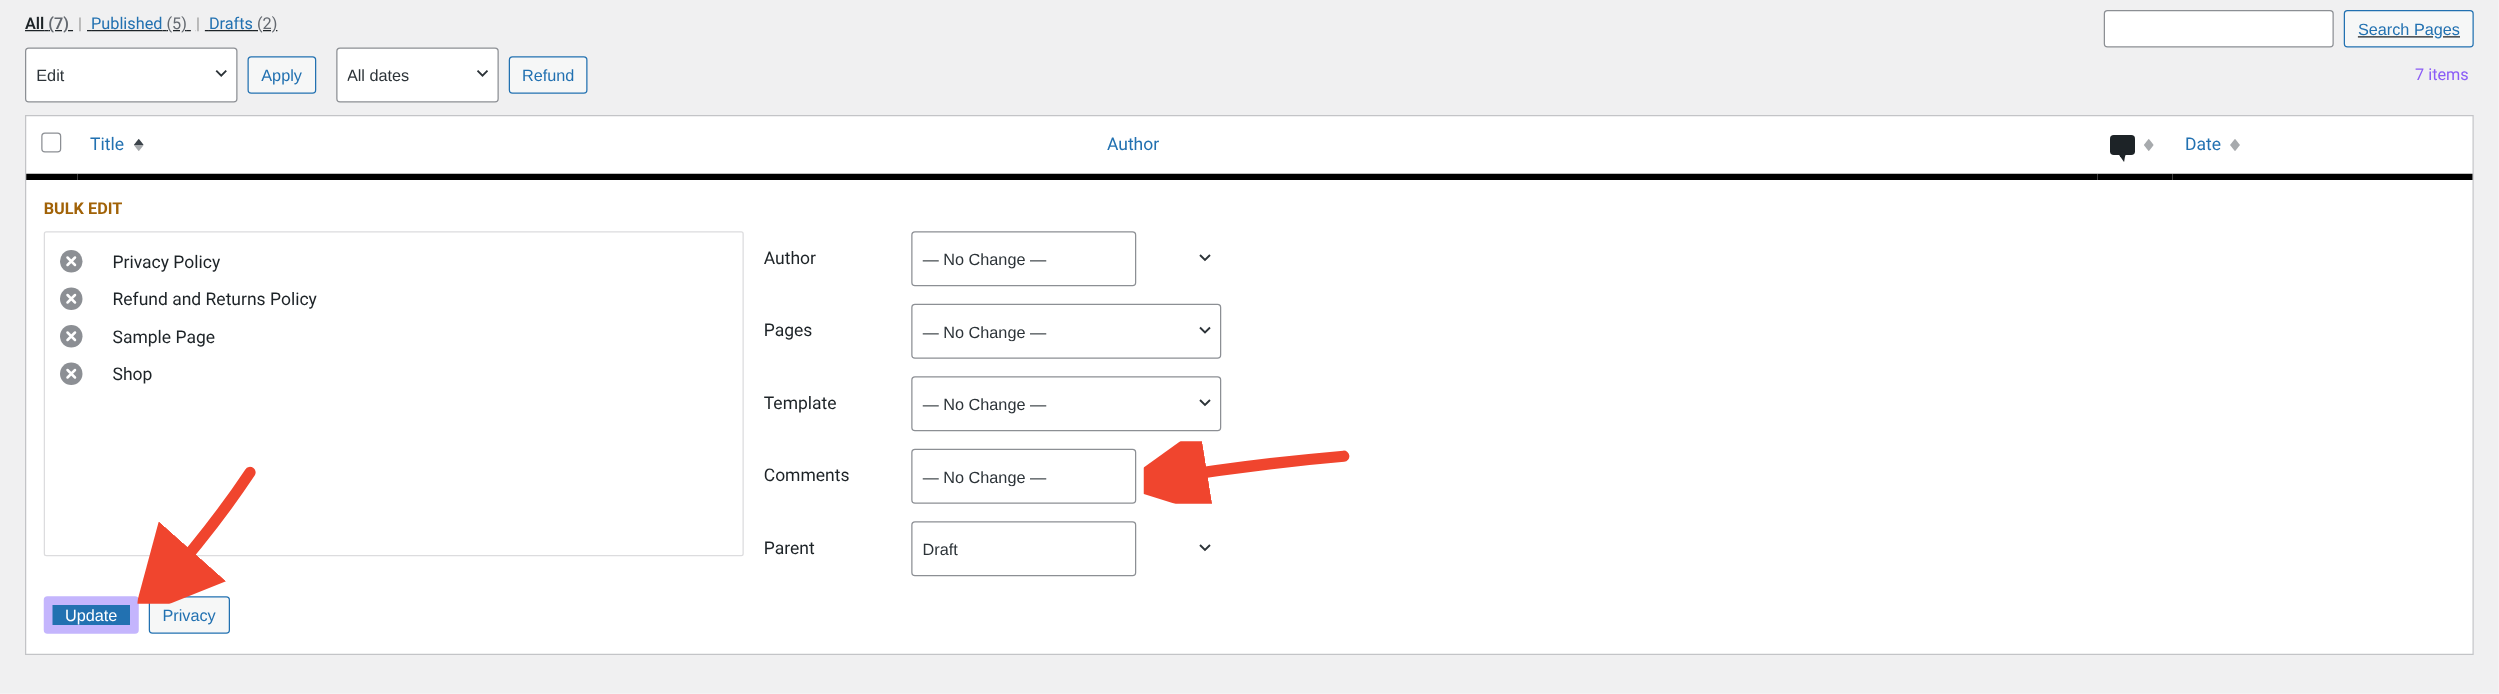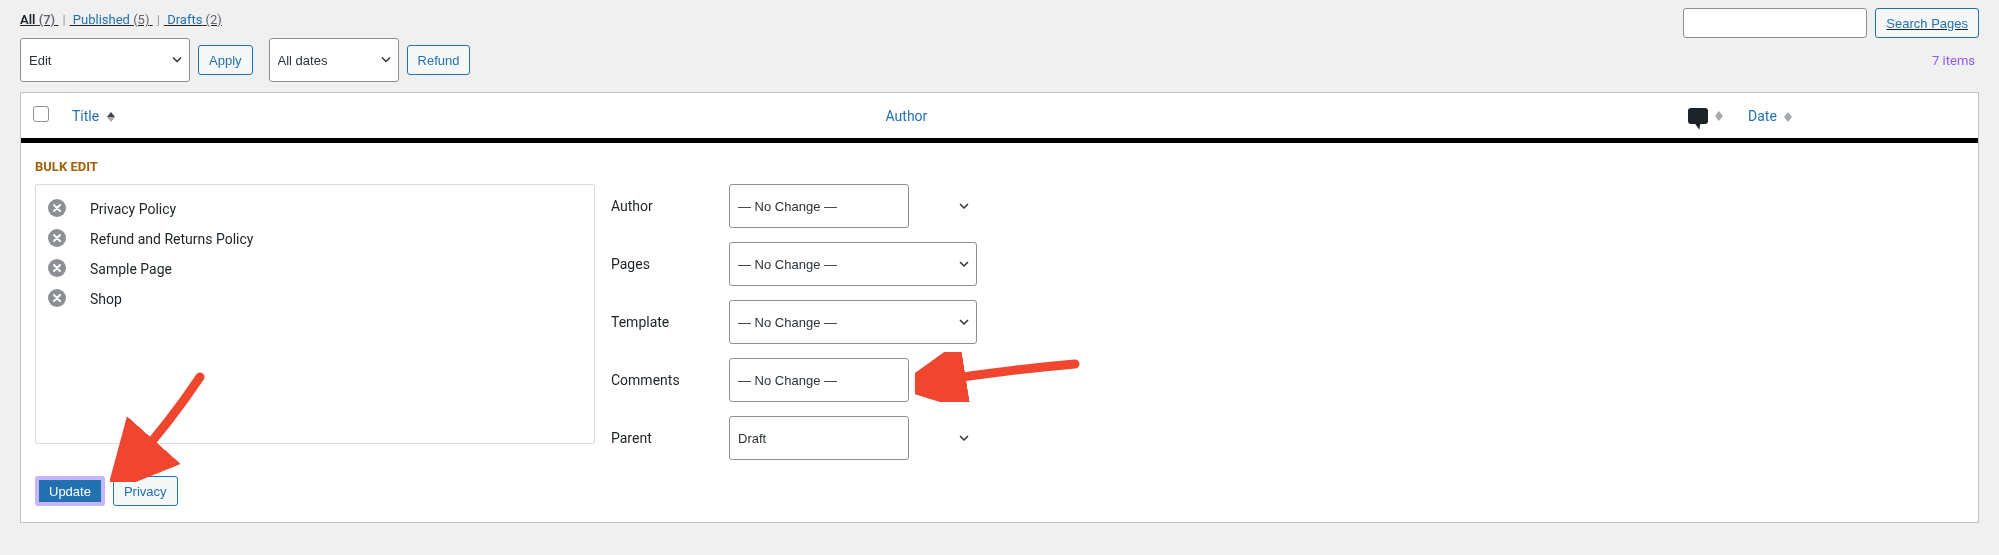--- a/index.html
+++ b/index.html
@@ -25,21 +25,21 @@
   }
   .button {
     display: inline-flex; align-items: center; justify-content: center;
     height: 30px; padding: 0 10px; border-radius: 3px; font-size: 13px;
     cursor: pointer; text-decoration: none;
   }
   .button-secondary {
     background: #f6f7f7; border: 1px solid #2271b1; color: #2271b1;
   }
   .button-primary {
-    background: #2271b1; border: 4px solid #c4b5fd; color: #fff;
+    background: #2271b1; border: 7px solid #c4b5fd; color: #fff;
   }
   .filters-row { display: flex; align-items: center; justify-content: space-between; padding-bottom: 10px; }
   .filters-left { display: flex; gap: 8px; align-items: center; flex-wrap: wrap; }
   .sel {
     height: 44px; border: 1px solid #8c8f94; border-radius: 3px; background: #fff;
     padding: 0 24px 0 8px; font-size: 13px; appearance: none; position: relative;
     color: #2c3338;
   }
   .sel-wrap { position: relative; display: inline-block; }
   .sel-wrap .chev {

